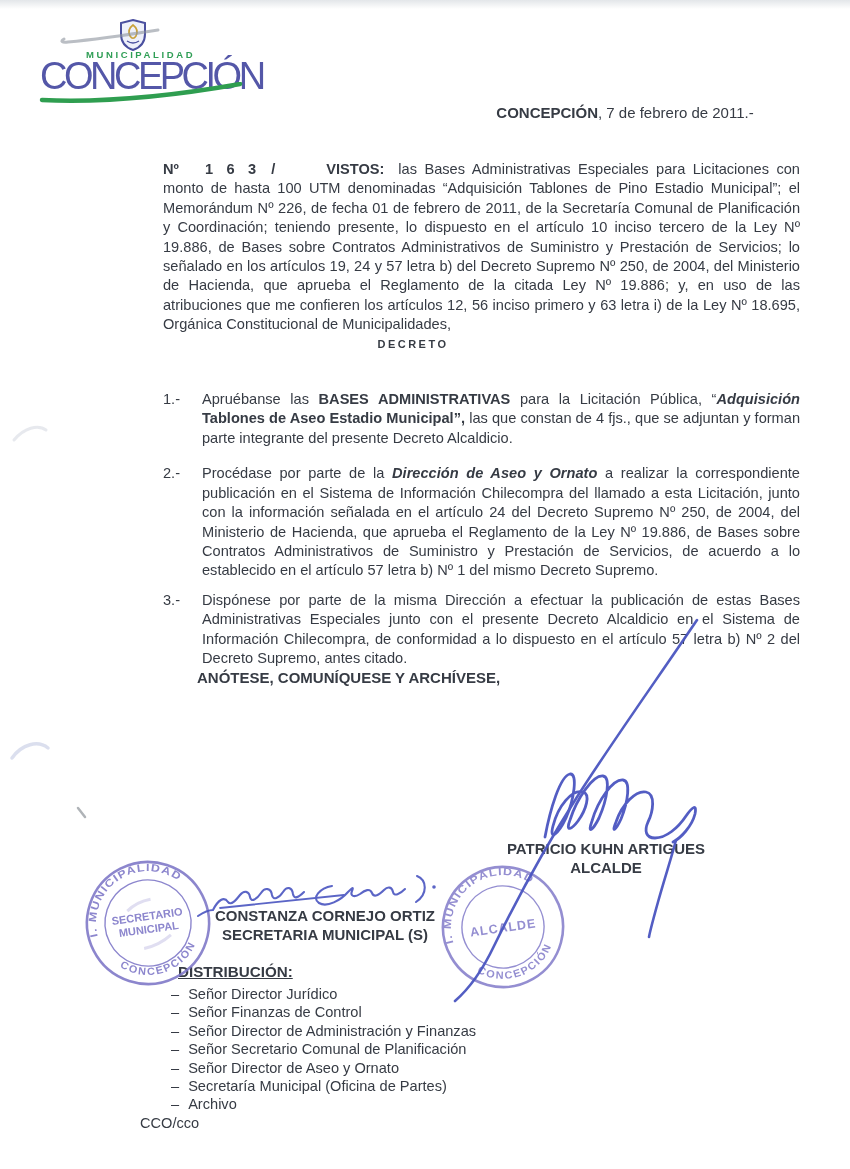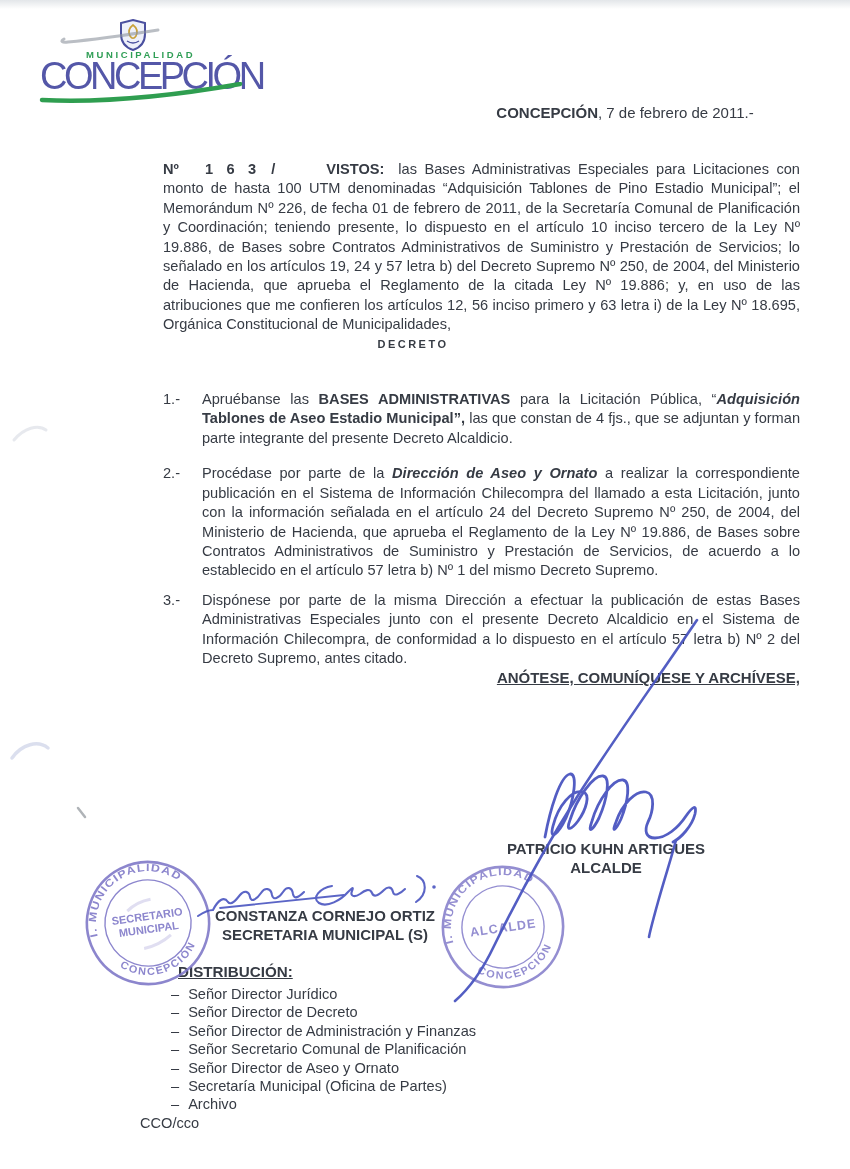--- a/index.html
+++ b/index.html
@@ -34,22 +34,22 @@
   .vistos-label{font-weight:bold;margin-right:14px;margin-left:39px;}
   .decreto-heading{margin:24px 0 0 0;width:500px;text-align:center;font-weight:bold;
     font-size:11px;letter-spacing:2.5px;}
   .items{margin-top:36px;}
   .item{display:flex;}
   .item-1{margin-top:0;}
   .item-2{margin-top:16px;}
   .item-3{margin-top:10px;}
   .item-num{flex:none;width:39px;font-size:14.6px;}
   .item-body{flex:1;text-align:justify;}
-  .closing-line{margin-top:22px;text-align:right;padding-left:34px;font-weight:bold;
-    font-size:15px;text-decoration:underline;}
+  .closing-line{margin-top:22px;text-align:left;padding-left:34px;font-weight:bold;
+    font-size:15px;}
   
   .mayor-block{position:absolute;left:446px;top:839px;width:320px;text-align:center;
     font-weight:bold;font-size:15px;line-height:19px;}
   .secretary-block{position:absolute;left:170px;top:906px;width:310px;text-align:center;
     font-weight:bold;font-size:15px;line-height:19px;}
   
   .distribution{position:absolute;left:140px;top:963px;font-size:14.6px;}
   .dist-heading{margin-left:38px;font-weight:bold;font-size:15.2px;
     text-decoration:underline;margin-bottom:5px;}
   .dist-item{margin-left:31px;line-height:18.4px;display:flex;}
@@ -123,21 +123,21 @@
   </div>
 
   <div class="distribution">
     <div class="dist-heading">DISTRIBUCIÓN:</div>
     <div class="dist-item">
       <span class="dist-dash">–</span>
       <span>Señor Director Jurídico</span>
     </div>
     <div class="dist-item">
       <span class="dist-dash">–</span>
-      <span>Señor Director de Decreto</span>
+      <span>Señor Finanzas de Control</span>
     </div>
     <div class="dist-item">
       <span class="dist-dash">–</span>
       <span>Señor Director de Administración y Finanzas</span>
     </div>
     <div class="dist-item">
       <span class="dist-dash">–</span>
       <span>Señor Secretario Comunal de Planificación</span>
     </div>
     <div class="dist-item">

